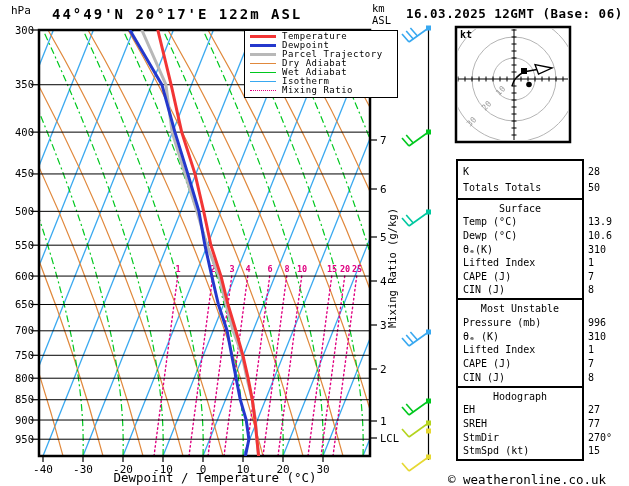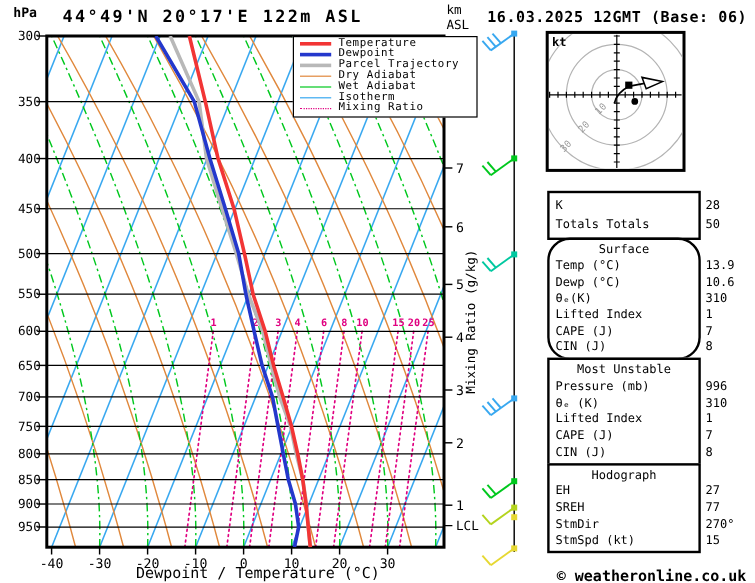--- a/index.html
+++ b/index.html
@@ -1,23 +1,23 @@
 <!DOCTYPE html>
 <html><head>
 <meta charset="utf-8">
 <style>
   html,body{margin:0;padding:0;background:#fff;}
   .stage{position:relative;width:629px;height:486px;background:#fff;overflow:hidden;
          font-family:"DejaVu Sans Mono",monospace;color:#000;}
   .stage svg{position:absolute;left:0;top:0;}
   .lbl{position:absolute;white-space:nowrap;}
-  .hpa{left:11px;top:4px;font-size:11px;font-weight:bold;}
+  .hpa{left:11px;top:4px;font-size:11px;font-weight:normal;}
   .title{left:52px;top:6px;font-size:14px;font-weight:bold;letter-spacing:2px;}
   .date{left:406px;top:6px;font-size:12.5px;font-weight:bold;letter-spacing:0.5px;}
-  .footer{left:448px;top:472px;width:174px;text-align:right;font-size:12.5px;font-weight:bold;}
+  .footer{left:448px;top:472px;width:174px;text-align:left;font-size:12.5px;font-weight:normal;}
   .legend{position:absolute;left:244px;top:30px;width:154px;height:68px;background:#fff;
           border:1.5px solid #000;box-sizing:border-box;display:flex;flex-direction:column;
           justify-content:space-evenly;padding:1px 2px 18px 5px;}
   .leg-row{display:flex;align-items:center;height:9px;}
   .leg-swatch{width:26px;margin-right:6px;flex:none;}
   .leg-label{font-size:9px;line-height:9px;letter-spacing:0.5px;}
   .tables{position:absolute;left:456px;top:159px;width:128px;}
   .tbox{border:2px solid #000;background:#fff;box-sizing:border-box;margin-top:-2px;
         display:flex;flex-direction:column;justify-content:space-evenly;padding:0 0 0 5px;}
   .tbox:first-child{margin-top:0;}
@@ -334,21 +334,21 @@
       <div class="tbox" style="height: 41px;">
         <div class="trow">
           <span class="tl">K</span>
           <span class="tv">28</span>
         </div>
         <div class="trow">
           <span class="tl">Totals Totals</span>
           <span class="tv">50</span>
         </div>
       </div>
-      <div class="tbox" style="height: 102px; border-radius: 19px;">
+      <div class="tbox" style="height: 102px;">
         <div class="thead">Surface</div>
         <div class="trow">
           <span class="tl">Temp (°C)</span>
           <span class="tv">13.9</span>
         </div>
         <div class="trow">
           <span class="tl">Dewp (°C)</span>
           <span class="tv">10.6</span>
         </div>
         <div class="trow">

